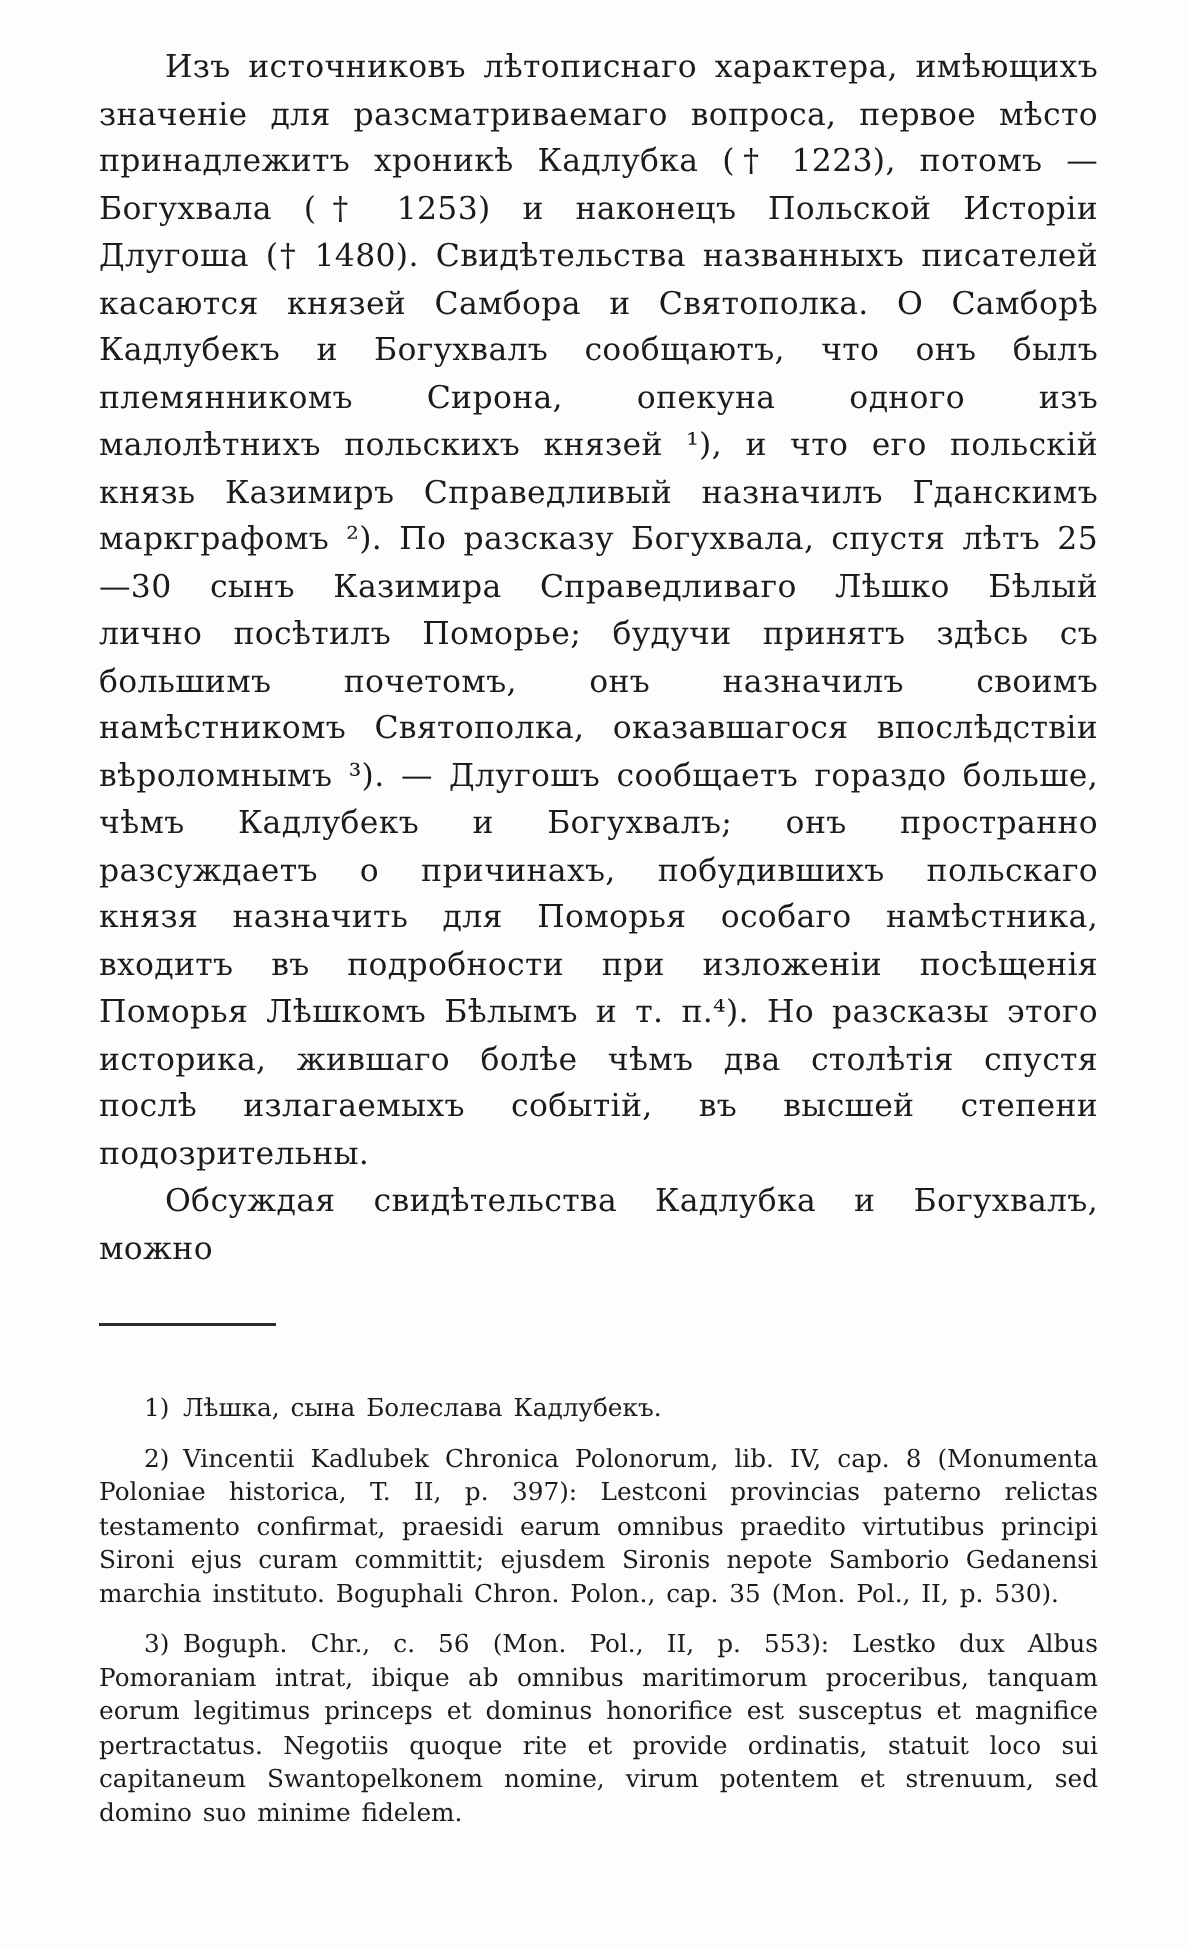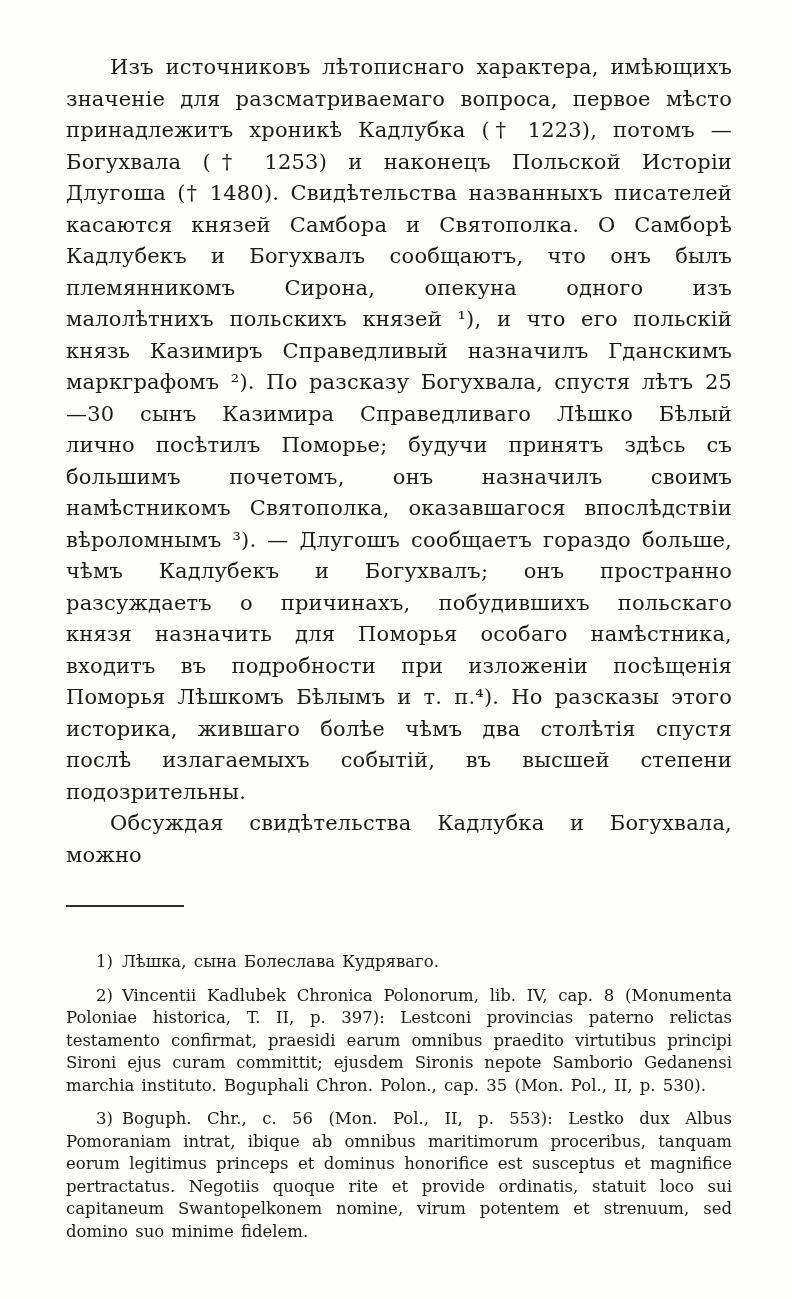--- a/index.html
+++ b/index.html
@@ -9,21 +9,21 @@
   }
   .page {
     position: relative;
     width: 792px;
     height: 1299px;
     margin: 0 auto;
     background: #fdfdfb;
     color: #1b1b1b;
     font-family: "DejaVu Serif", serif;
     box-sizing: border-box;
-    padding: 52px 60px 0 66px;
+    padding: 29px 60px 0 66px;
     overflow: hidden;
   }
   .main-text p.body-para {
     margin: 0;
     font-size: 21px;
     line-height: 31.5px;
     text-align: justify;
     text-indent: 44px;
     word-spacing: 3.5px;
     letter-spacing: 0.2px;
@@ -49,28 +49,28 @@
     margin-right: 9px;
   }
 </style>
 </head>
 <body>
 
 <div class="page">
 
   <section class="main-text">
     <p class="body-para">Изъ источниковъ лѣтописнаго характера, имѣющихъ значеніе для разсматриваемаго вопроса, первое мѣсто принадлежитъ хроникѣ Кадлубка († 1223), потомъ — Богухвала († 1253) и наконецъ Польской Исторіи Длугоша († 1480). Свидѣтельства названныхъ писателей касаются князей Самбора и Святополка. О Самборѣ Кадлубекъ и Богухвалъ сообщаютъ, что онъ былъ племянникомъ Сирона, опекуна одного изъ малолѣтнихъ польскихъ князей ¹), и что его польскій князь Казимиръ Справедливый назначилъ Гданскимъ маркграфомъ ²). По разсказу Богухвала, спустя лѣтъ 25—30 сынъ Казимира Справедливаго Лѣшко Бѣлый лично посѣтилъ Поморье; будучи принятъ здѣсь съ большимъ почетомъ, онъ назначилъ своимъ намѣстникомъ Святополка, оказавшагося впослѣдствіи вѣроломнымъ ³). — Длугошъ сообщаетъ гораздо больше, чѣмъ Кадлубекъ и Богухвалъ; онъ пространно разсуждаетъ о причинахъ, побудившихъ польскаго князя назначить для Поморья особаго намѣстника, входитъ въ подробности при изложеніи посѣщенія Поморья Лѣшкомъ Бѣлымъ и т. п.⁴). Но разсказы этого историка, жившаго болѣе чѣмъ два столѣтія спустя послѣ излагаемыхъ событій, въ высшей степени подозрительны.</p>
-    <p class="body-para">Обсуждая свидѣтельства Кадлубка и Богухвала, можно</p>
+    <p class="body-para">Обсуждая свидѣтельства Кадлубка и Богухвалъ, можно</p>
   </section>
 
   <div class="footnote-rule"></div>
 
   <section class="footnotes">
     <p class="footnote">
-      <span class="fn-label">1)</span><span class="fn-text">Лѣшка, сына Болеслава Кудряваго.</span>
+      <span class="fn-label">1)</span><span class="fn-text">Лѣшка, сына Болеслава Кадлубекъ.</span>
     </p>
     <p class="footnote">
       <span class="fn-label">2)</span><span class="fn-text">Vincentii Kadlubek Chronica Polonorum, lib. IV, cap. 8 (Monumenta Poloniae historica, T. II, p. 397): Lestconi provincias paterno relictas testamento confirmat, praesidi earum omnibus praedito virtutibus principi Sironi ejus curam committit; ejusdem Sironis nepote Samborio Gedanensi marchia instituto. Boguphali Chron. Polon., cap. 35 (Mon. Pol., II, p. 530).</span>
     </p>
     <p class="footnote">
       <span class="fn-label">3)</span><span class="fn-text">Boguph. Chr., c. 56 (Mon. Pol., II, p. 553): Lestko dux Albus Pomoraniam intrat, ibique ab omnibus maritimorum proceribus, tanquam eorum legitimus princeps et dominus honorifice est susceptus et magnifice pertractatus. Negotiis quoque rite et provide ordinatis, statuit loco sui capitaneum Swantopelkonem nomine, virum potentem et strenuum, sed domino suo minime fidelem.</span>
     </p>
   </section>
 
 </div>

